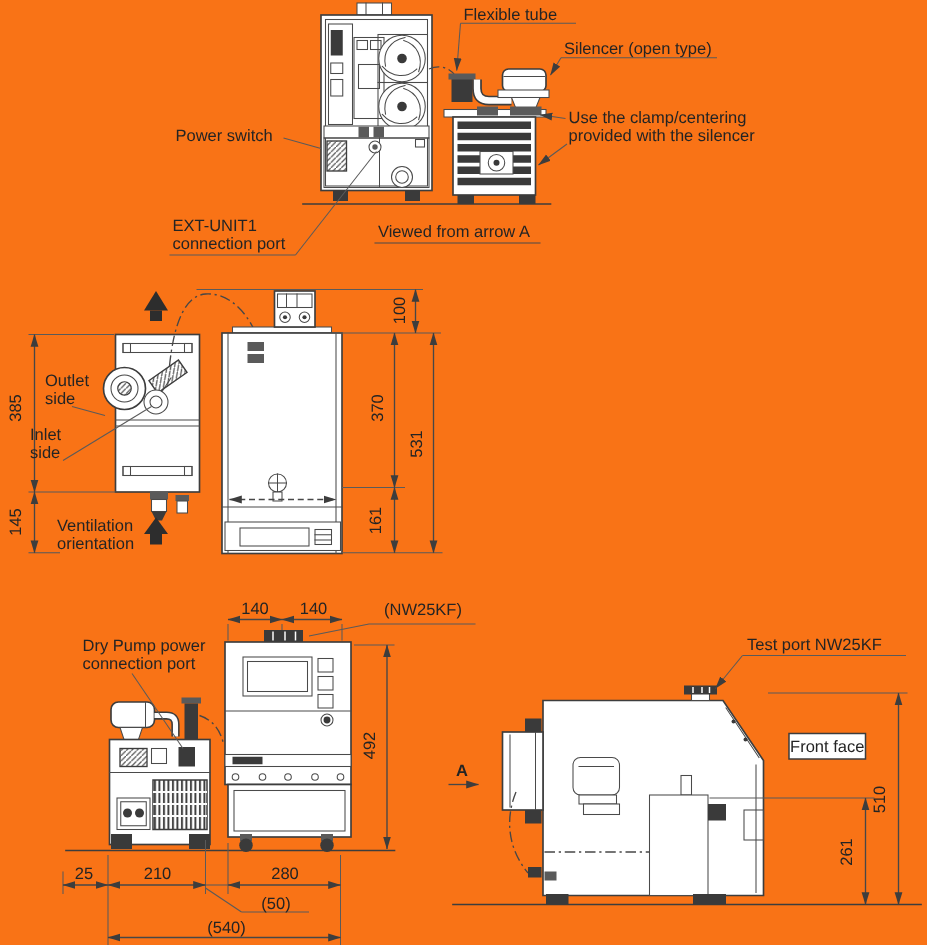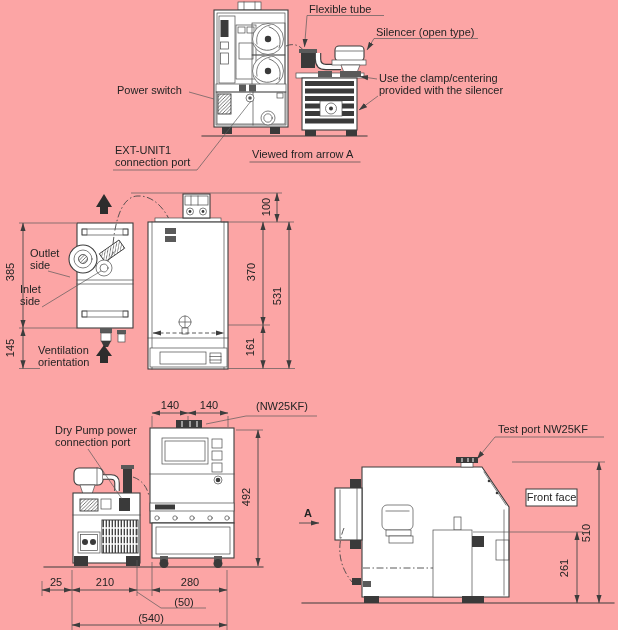--- a/index.html
+++ b/index.html
@@ -1,16 +1,16 @@
 <!DOCTYPE html>
 <html><head>
 <meta charset="utf-8">
 <style>
   html,body{margin:0;padding:0;background:#fff;}
-  .canvas{position:relative;width:618px;height:630px;background:#fca5a5;overflow:hidden;
+  .canvas{position:relative;width:618px;height:630px;background:#f97316;overflow:hidden;
           font-family:"Liberation Sans",sans-serif;}
   svg{position:absolute;left:0;top:0;}
   .ln  {stroke:#3d3d3d;fill:none;stroke-width:1.1;stroke-linecap:square;}
   .ln2 {stroke:#4a4a4a;fill:none;stroke-width:0.7;stroke-linecap:square;}
   .wh  {fill:#fff;stroke:#3d3d3d;stroke-width:1.1;}
   .wh2 {fill:#fff;stroke:#4a4a4a;stroke-width:0.7;}
   .dk  {fill:#3a3a3a;stroke:none;}
   .dk2 {fill:#5a5a5a;stroke:none;}
   .dim {stroke:#474747;stroke-width:0.9;fill:none;}
   .ext {stroke:#5a5a5a;stroke-width:0.7;fill:none;}

